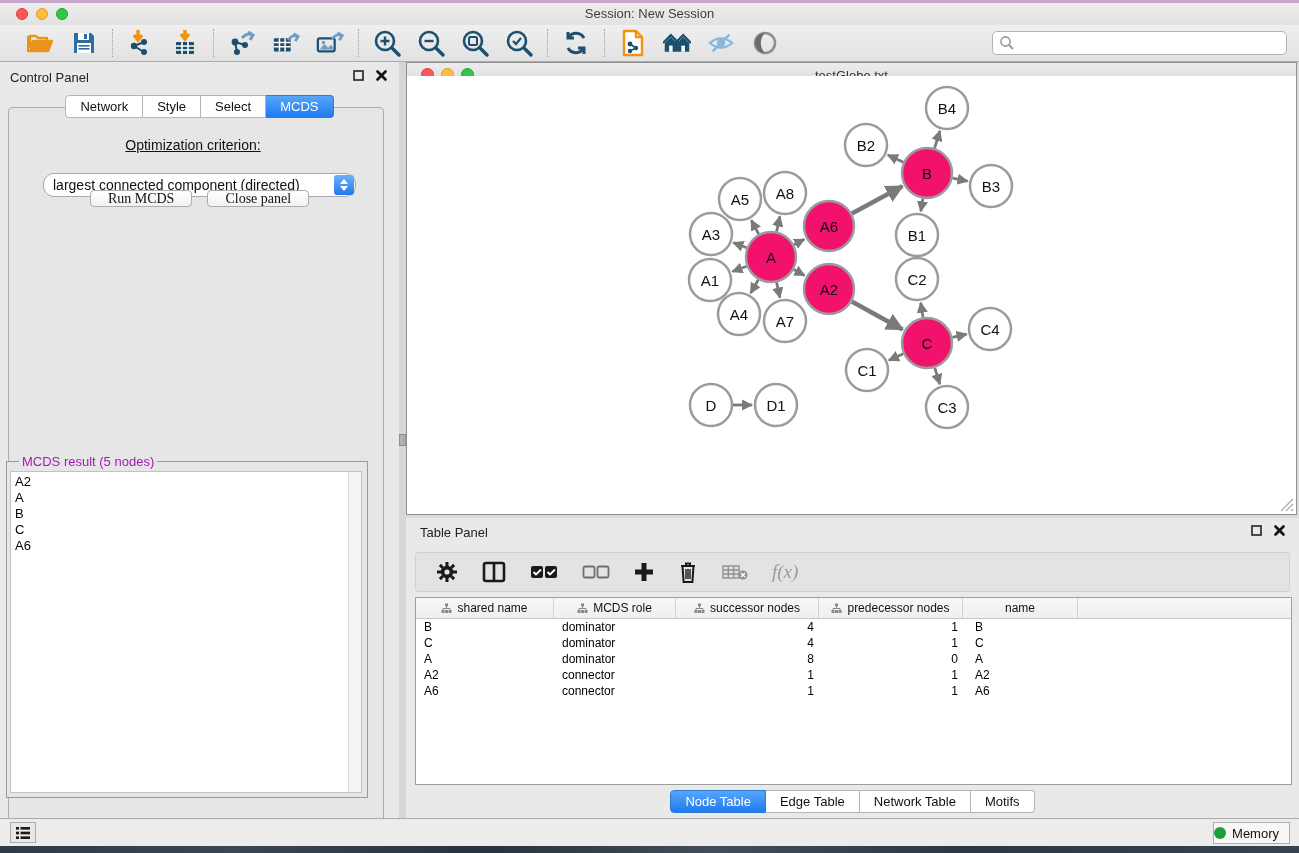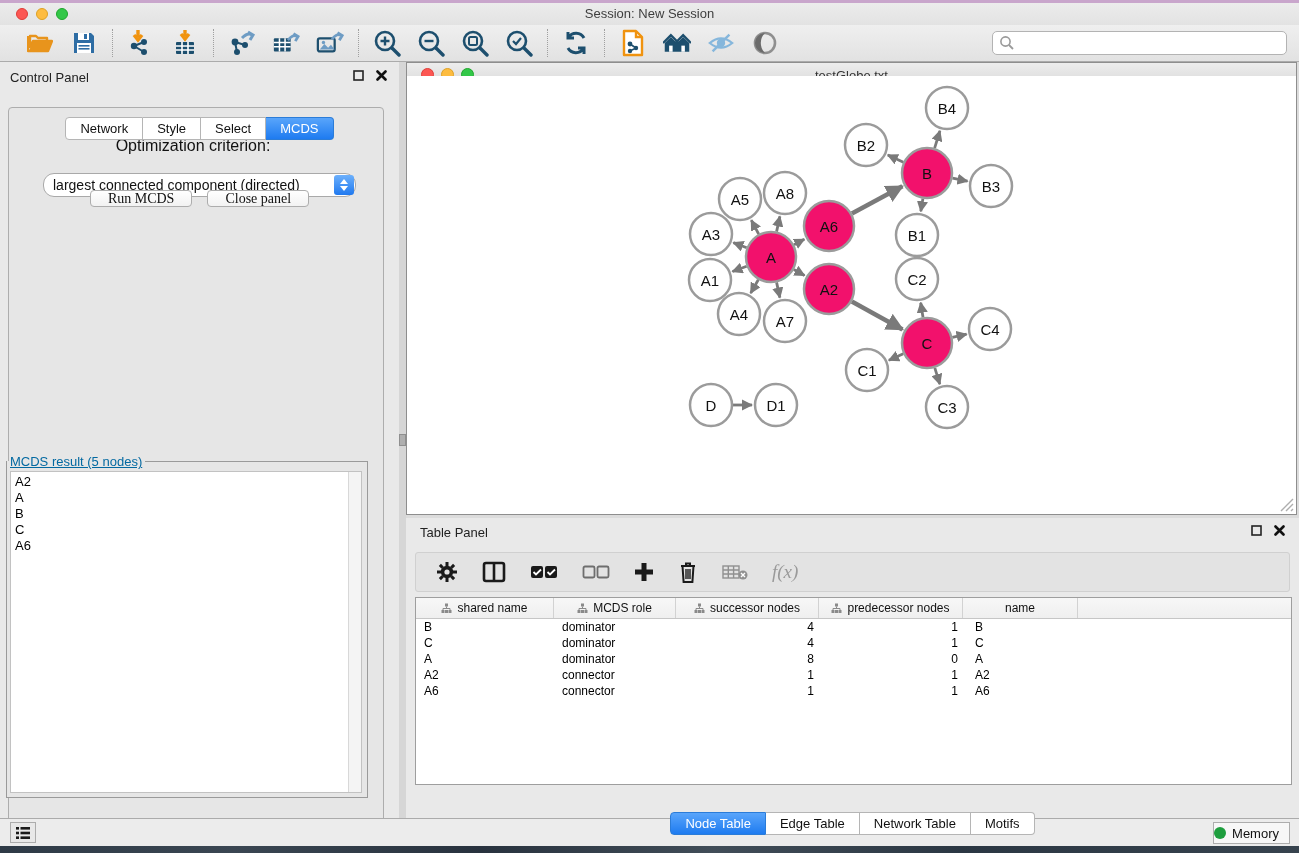--- a/index.html
+++ b/index.html
@@ -45,29 +45,29 @@
   .search-icon { position:absolute; left:7px; top:4px; }
   
   .control-panel { position:absolute; left:0; top:62px; width:399px; height:756px; background:#E9E9E9; }
   .panel-header { position:absolute; left:0; top:0; width:100%; height:30px; }
   .panel-title { position:absolute; left:10px; top:8px; font-size:13px; color:#222; }
   .panel-ctrls { position:absolute; right:12px; top:8px; display:flex; gap:12px; align-items:center; }
   .cp-content {
     position:absolute; left:8px; top:45px; width:376px; height:758px;
     border:1px solid #ADADAD; border-radius:4px; background:#E6E6E6;
   }
-  .seg-tabs { position:absolute; left:0; right:0; top:33px; display:flex; justify-content:center; z-index:5;margin-top:22px; }
+  .seg-tabs { position:absolute; left:0; right:0; top:33px; display:flex; justify-content:center; z-index:5; }
   .seg-tab {
     height:23px; padding:0 14px; background:#fff; border:1px solid #B5B5B5; border-left:none;
     font-size:13px; color:#111; display:flex; align-items:center; cursor:default;
   }
   .seg-tab:first-child { border-left:1px solid #B5B5B5; border-radius:4px 0 0 4px; }
   .seg-tab:last-child { border-radius:0 4px 4px 0; }
   .seg-tab.active { background:linear-gradient(#59A5FB,#1E7BF0); border-color:#2B7CD8; color:#fff; }
-  .opt-label { position:absolute; left:0; right:13px; top:75px; text-align:center; font-size:16px; color:#111; }
+  .opt-label { position:absolute; left:0; right:13px; top:75px; text-align:center; font-size:14px; color:#111;text-decoration:underline; }
   .dropdown {
     position:absolute; left:43px; top:111px; width:313px; height:24px;
     background:#fff; border:1px solid #A9A9A9; border-radius:11px;
     font-size:14px; color:#111; display:flex; align-items:center; padding-left:9px;
   }
   .dd-stepper {
     position:absolute; right:1px; top:1px; width:20px; height:20px; border-radius:3px;
     background:linear-gradient(#6CB0FC,#2079EF); display:flex; flex-direction:column;
     align-items:center; justify-content:center; gap:2px;
   }
@@ -76,21 +76,21 @@
   .cp-buttons { position:absolute; left:0; right:0; top:128px; display:flex; justify-content:center; gap:15px; }
   .mac-btn {
     height:17px; padding:0 17px; background:linear-gradient(#FFFFFF,#F2F2F2);
     border:1px solid #ADADAD; border-radius:4px; font-size:14px; color:#111;
     display:flex; align-items:center; cursor:default; font-family:Liberation Serif, serif;
   }
   .result-box {
     position:absolute; left:6px; top:392px; width:362px; height:344px;
     border:1px solid #9A9A9A; margin:0; padding:0; background:#E6E6E6;
   }
-  .result-box legend { font-size:13px; color:#0369a1; margin-left:0; padding:0 3px;text-decoration:underline; }
+  .result-box legend { font-size:13px; color:#a21caf; margin-left:12px; padding:0 3px; }
   .result-list {
     position:absolute; left:3px; top:2px; width:352px; height:322px; background:#fff;
     border:1px solid #C2C2C2; font-size:13px; color:#000; padding:2px 0 0 4px; line-height:16px;
   }
   .result-scroll { position:absolute; right:0; top:0; width:13px; height:100%; background:#F4F4F4; border-left:1px solid #D8D8D8; }
   
   .v-splitter { position:absolute; left:399px; top:62px; width:7px; height:756px; background:#D6D6D6; }
   .v-handle { position:absolute; left:0; top:372px; width:7px; height:12px; background:#AFAFAF; border:1px solid #8F8F8F; }
   
   .net-window {

